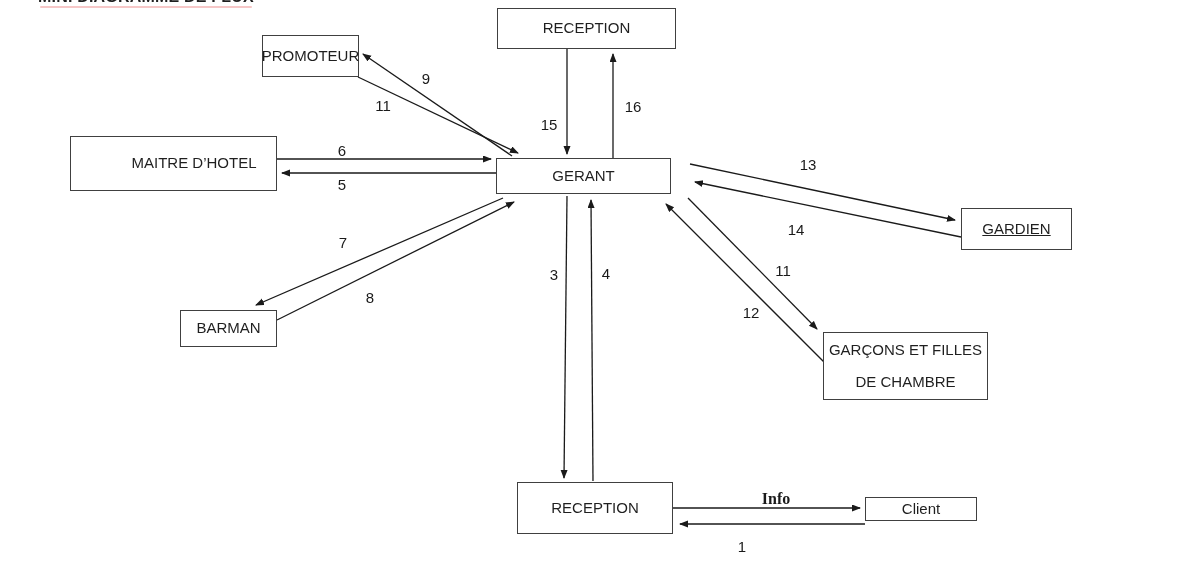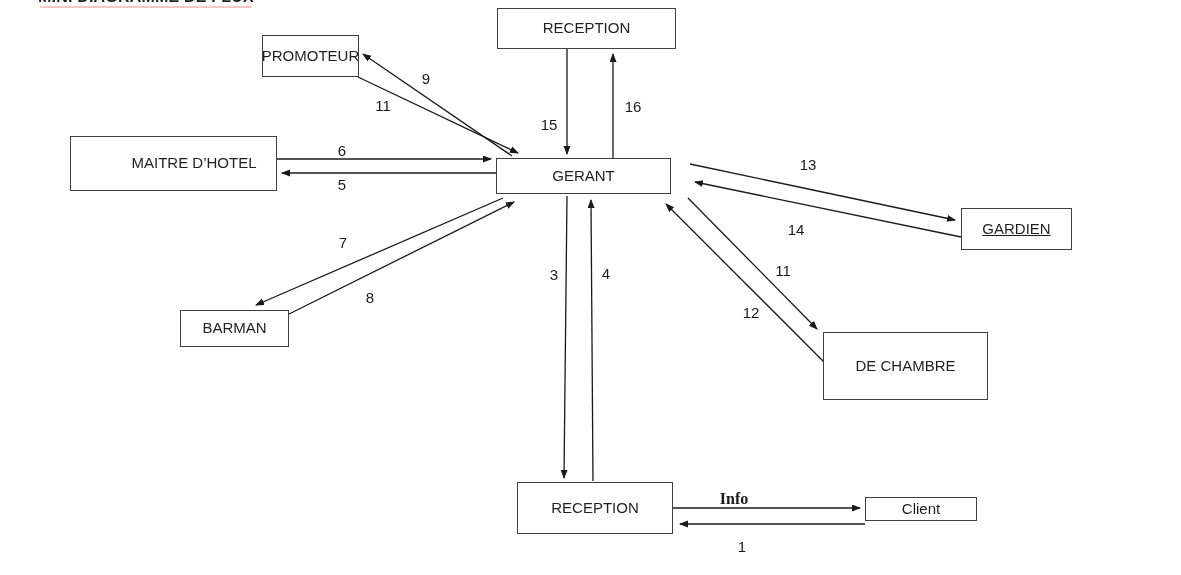--- a/index.html
+++ b/index.html
@@ -21,21 +21,21 @@
     position:absolute;box-sizing:border-box;border:1.5px solid #404040;
     background:#ffffff;display:flex;flex-direction:column;align-items:center;
     justify-content:center;font-size:15px;line-height:1.25;text-align:center;
   }
   .node.multiline{gap:13px;}
   .alabel{
     position:absolute;transform:translate(-50%,-50%);font-size:15px;
     color:#1a1a1a;white-space:nowrap;background:transparent;
   }
   .alabel.bold-serif{
-    font-family:"Liberation Serif",serif;font-weight:bold;font-size:16px;
+    font-family:"Liberation Serif",serif;font-weight:bold;font-size:16px;margin-left:42px;
   }
 </style>
 </head>
 <body>
 
 <div class="stage">
 
   <div class="doc-title">MINI DIAGRAMME DE FLUX</div>
   <div class="spell-underline"></div>
 
@@ -74,24 +74,25 @@
       </div>
       <div class="node" style="left: 70px; top: 136px; width: 207px; height: 55px; padding-left: 41px;">
         <div>MAITRE D’HOTEL</div>
       </div>
       <div class="node" style="left: 496px; top: 158px; width: 175px; height: 36px;">
         <div>GERANT</div>
       </div>
       <div class="node" style="left: 961px; top: 208px; width: 111px; height: 42px; text-decoration: underline;">
         <div>GARDIEN</div>
       </div>
-      <div class="node" style="left: 180px; top: 310px; width: 109px; height: 37px;">
+      <div class="node" style="left: 180px; top: 310px; width: 97px; height: 37px;">
         <div>BARMAN</div>
       </div>
       <div class="node multiline" style="left: 823px; top: 332px; width: 165px; height: 68px;">
+        <div>GARÇONS ET FILLES</div>
         <div>DE CHAMBRE</div>
       </div>
       <div class="node" style="left: 517px; top: 482px; width: 156px; height: 52px;">
         <div>RECEPTION</div>
       </div>
       <div class="node" style="left: 865px; top: 497px; width: 112px; height: 24px;">
         <div>Client</div>
       </div>
     </div>
   <div id="labels">

